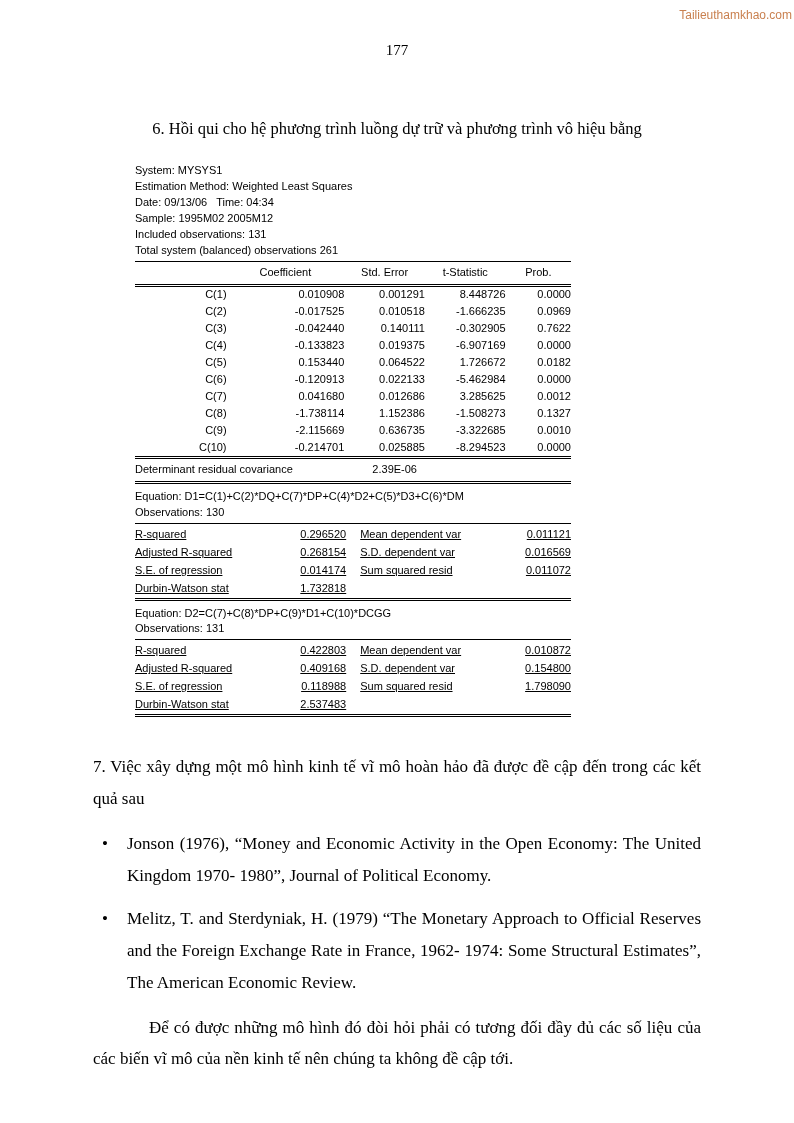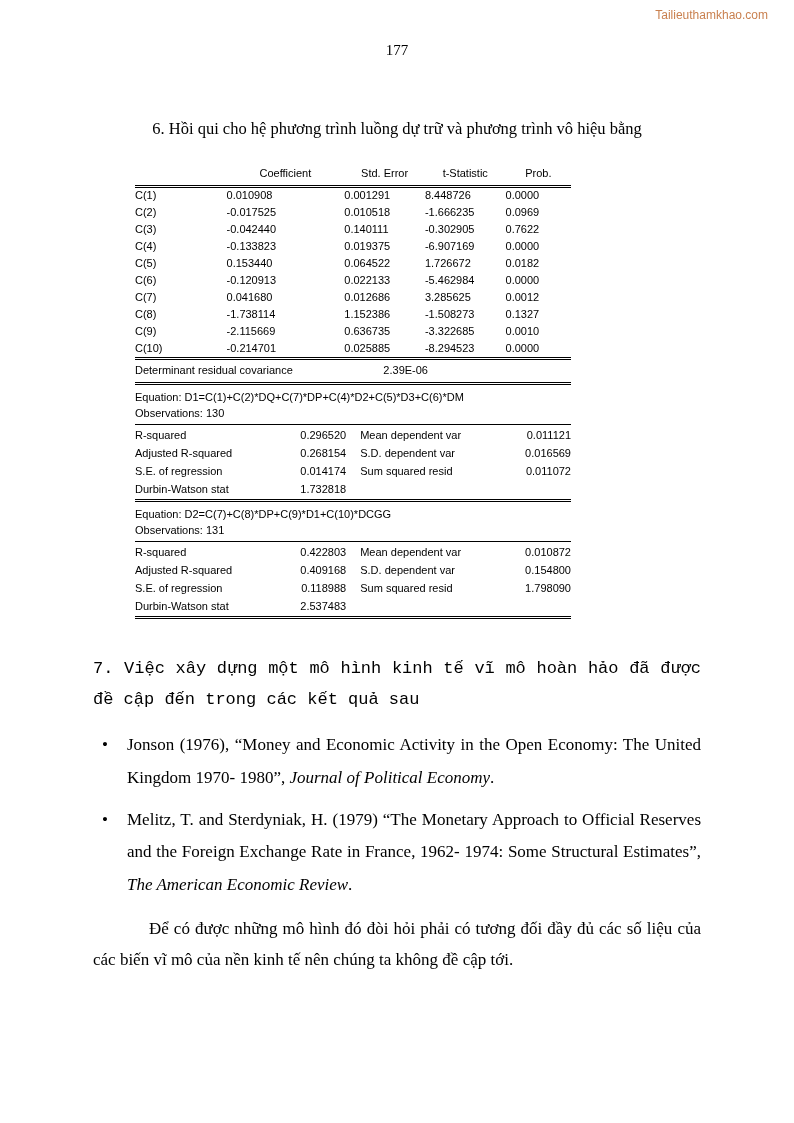--- a/index.html
+++ b/index.html
@@ -3,21 +3,21 @@
 <meta charset="utf-8">
 <style>
   html, body { margin:0; padding:0; background:#e9e9e9; }
   .page {
     width:794px; height:1123px; margin:0 auto; background:#ffffff;
     position:relative; box-sizing:border-box; padding:8px 93px 0 93px;
     font-family:"Liberation Serif", serif; color:#000;
     overflow:hidden;
   }
   .watermark {
-    position:absolute; top:8px; right:26px;
+    position:absolute; top:8px; right:2px;
     font-family:"Liberation Sans", sans-serif; font-size:12px;
     color:#c9804f;
   }
   .page-number { text-align:center; font-size:15px; margin-top:34px; }
   .heading {
     text-align:center; font-size:16.5px; font-weight:normal;
     line-height:1.7; margin:56px auto 0 auto; max-width:640px;
   }
   
   .eviews {
@@ -25,71 +25,78 @@
     width:436px; margin:20px 0 0 42px; line-height:1.45; color:#000;
   }
   .ev-header { border-bottom:1px solid #000; padding-bottom:2px; }
   .ev-header div { white-space:pre-wrap; }
   .eviews table { border-collapse:collapse; width:100%; table-layout:fixed; }
   .coef-table { border-bottom:3px double #000; }
   .coef-table th {
     font-weight:normal; 
     border-bottom:3px double #000; padding:3px 0 3px 0;
   }
-  .coef-table td { text-align:left; padding:0.5px 0; }
+  .coef-table td { text-align:right; padding:0.5px 0; }
   .coef-table th:nth-child(1), .coef-table td:nth-child(1) { width:21%; }
   .coef-table th:nth-child(2), .coef-table td:nth-child(2) { width:27%; }
   .coef-table th:nth-child(3), .coef-table td:nth-child(3) { width:18.5%; }
   .coef-table th:nth-child(4), .coef-table td:nth-child(4) { width:18.5%; }
   .coef-table th:nth-child(5), .coef-table td:nth-child(5) { width:15%; }
-  .det-row { display:flex; border-bottom:3px double #000; padding:3px 0;gap:11px; }
+  .det-row { display:flex; border-bottom:3px double #000; padding:3px 0; }
   .det-row .det-label { width:210px; }
   .det-row .det-value { width:72px; text-align:right; }
   .eq-section { margin-top:2px; }
   .eq-head { border-bottom:1px solid #000; padding:3px 0 2px 0; }
-  .eq-stats { border-bottom:3px double #000; }
+  .eq-stats { border-bottom:3px double #000;text-decoration:underline; }
   .eq-stats td { padding:1px 0; }
   .eq-stats td:nth-child(1) { width:31%; text-align:left; }
   .eq-stats td:nth-child(2) { width:19%; text-align:right; }
   .eq-stats td:nth-child(3) { width:32%; text-align:left; padding-left:14px; }
   .eq-stats td:nth-child(4) { width:18%; text-align:right; }
   .eq-stats tr td { vertical-align:top; }
   .eq-stats { padding-top:1px; }
   .eq-stats-wrap { padding-top:2px; }
   
   .para7 {
     font-size:17px; line-height:1.85; text-align:justify;
     margin:34px 0 12px 0;
-    font-family:Liberation Mono, monospace;
   }
   .bullets { margin-top:14px; }
   .bullet { display:flex; font-size:17px; line-height:1.9; margin-top:10px; }
   .bullet .marker { width:34px; box-sizing:border-box; padding-left:9px; }
   .bullet .content { flex:1; text-align:justify; }
-  .italic { font-style:italic; }
+  .italic { }
   .closing {
     font-size:17px; line-height:1.85; text-align:justify;
     text-indent:56px; margin:12px 0 0 0;
   }
 </style>
 </head>
 <body>
 
 <div class="page">
 
   <div class="watermark">Tailieuthamkhao.com</div>
 
   <div class="page-number">177</div>
 
   <div class="heading">
     <div>6. Hồi qui cho hệ phương trình luồng dự trữ và phương trình vô hiệu bằng</div>
   </div>
 
   <div class="eviews">
 
+    <div class="ev-header">
+      <div>System: MYSYS1</div>
+      <div>Estimation Method: Weighted Least Squares</div>
+      <div>Date: 09/13/06   Time: 04:34</div>
+      <div>Sample: 1995M02 2005M12</div>
+      <div>Included observations: 131</div>
+      <div>Total system (balanced) observations 261</div>
+    </div>
 
     <table class="coef-table">
       <thead>
         <tr>
           <th></th>
           <th>Coefficient</th>
           <th>Std. Error</th>
           <th>t-Statistic</th>
           <th>Prob.</th>
         </tr>

